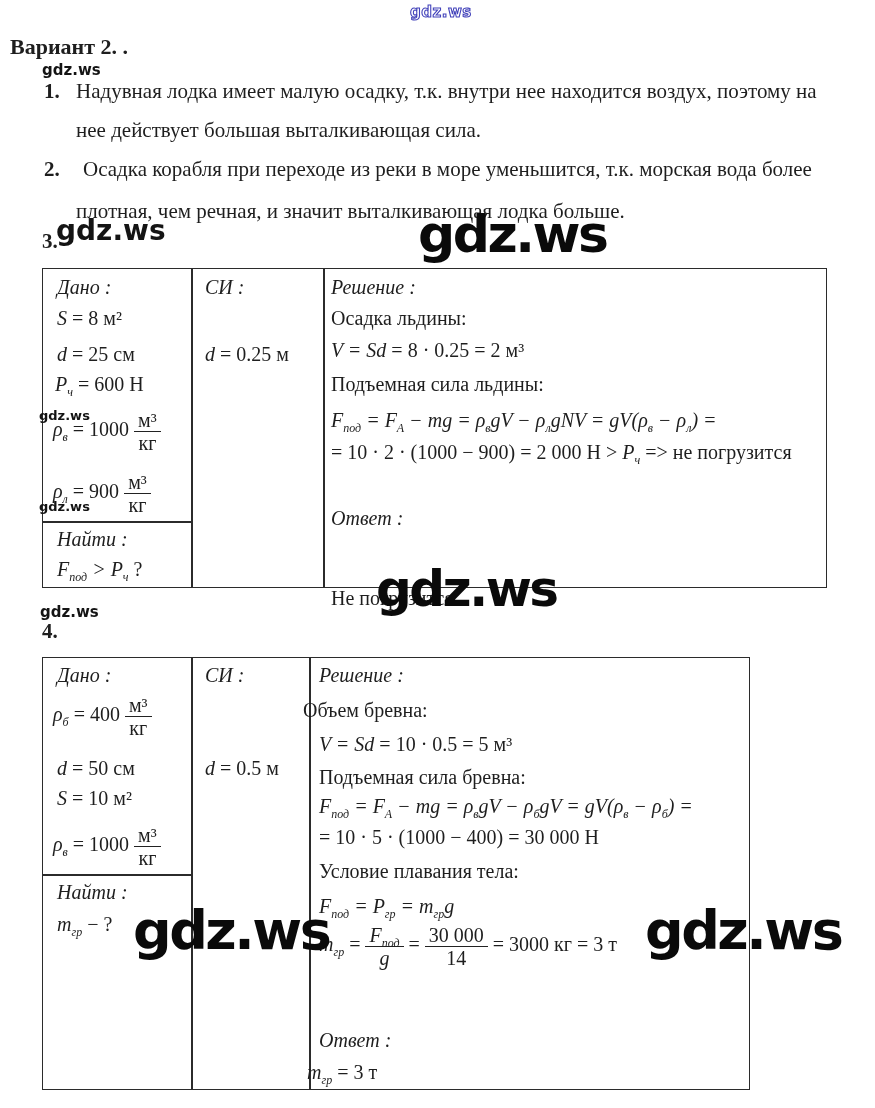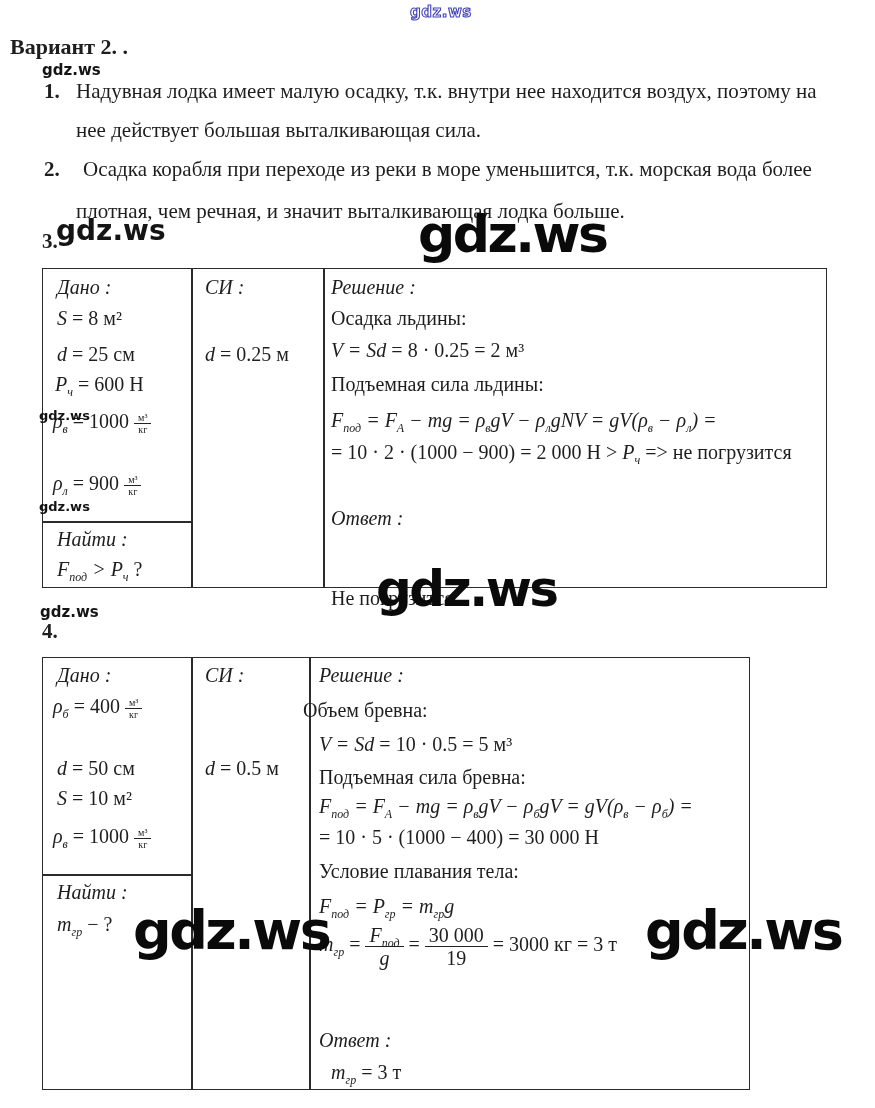--- a/index.html
+++ b/index.html
@@ -20,21 +20,21 @@
   .tbl{position:absolute;border:1.6px solid #2b2b2b;background:transparent;}
   .vline{position:absolute;top:0;bottom:0;width:1.6px;background:#2b2b2b;}
   .hline{position:absolute;height:1.6px;background:#2b2b2b;}
   .ln{position:absolute;white-space:nowrap;font-size:20px;line-height:1.2;}
   .lbl{font-style:italic;}
   i{font-style:italic;}
   sub{font-size:12px;font-style:italic;line-height:0;}
   .frac{display:inline-flex;flex-direction:column;align-items:center;vertical-align:middle;
         line-height:1.1;text-align:center;}
   .frac .fr-t{border-bottom:1.5px solid #222;padding:0 4px;}
-  .frac.sm{font-size:10px;}
+  .frac.sm{font-size:20px;}
 </style>
 </head>
 <body>
 
 <div class="page">
 
   <div class="abs wm-blue" style="left:410px;top:3px;">gdz.ws</div>
 
   <div class="abs title" style="left:10px;top:34px;">Вариант 2. .</div>
 
@@ -121,22 +121,22 @@
     <div class="ln" style="left:276px;top:107px;">Подъемная сила бревна:</div>
     <div class="ln" style="left:276px;top:136px;"><i>F</i><sub>под</sub><i> = F</i><sub>А</sub><i> − mg = ρ</i><sub>в</sub><i>gV − ρ</i><sub>б</sub><i>gV = gV(ρ</i><sub>в</sub><i> − ρ</i><sub>б</sub><i>) =</i></div>
     <div class="ln" style="left:276px;top:167px;">= 10 · 5 · (1000 − 400) = 30 000 Н</div>
     <div class="ln" style="left:276px;top:201px;">Условие плавания тела:</div>
     <div class="ln" style="left:276px;top:236px;"><i>F</i><sub>под</sub><i> = P</i><sub>гр</sub><i> = m</i><sub>гр</sub><i>g</i></div>
     <div class="ln" style="left:276px;top:266px;"><i>m</i><sub>гр</sub> = <span class="frac">
           <span class="fr-t"><i>F</i><sub>под</sub></span>
           <span class="fr-b"><i>g</i></span>
         </span> = <span class="frac">
           <span class="fr-t">30 000</span>
-          <span class="fr-b">19</span>
+          <span class="fr-b">14</span>
         </span> = 3000 кг = 3 т</div>
     <div class="ln lbl" style="left:276px;top:370px;">Ответ :</div>
-    <div class="ln" style="left:288px;top:402px;"><i>m</i><sub>гр</sub> = 3 т</div>
+    <div class="ln" style="left:264px;top:402px;"><i>m</i><sub>гр</sub> = 3 т</div>
   </div>
 
   <div class="abs wm-big" style="left:133px;top:904px;font-size:54px;">gdz.ws</div>
   <div class="abs wm-big" style="left:645px;top:904px;font-size:54px;">gdz.ws</div>
 
 </div>
 
 </body></html>

